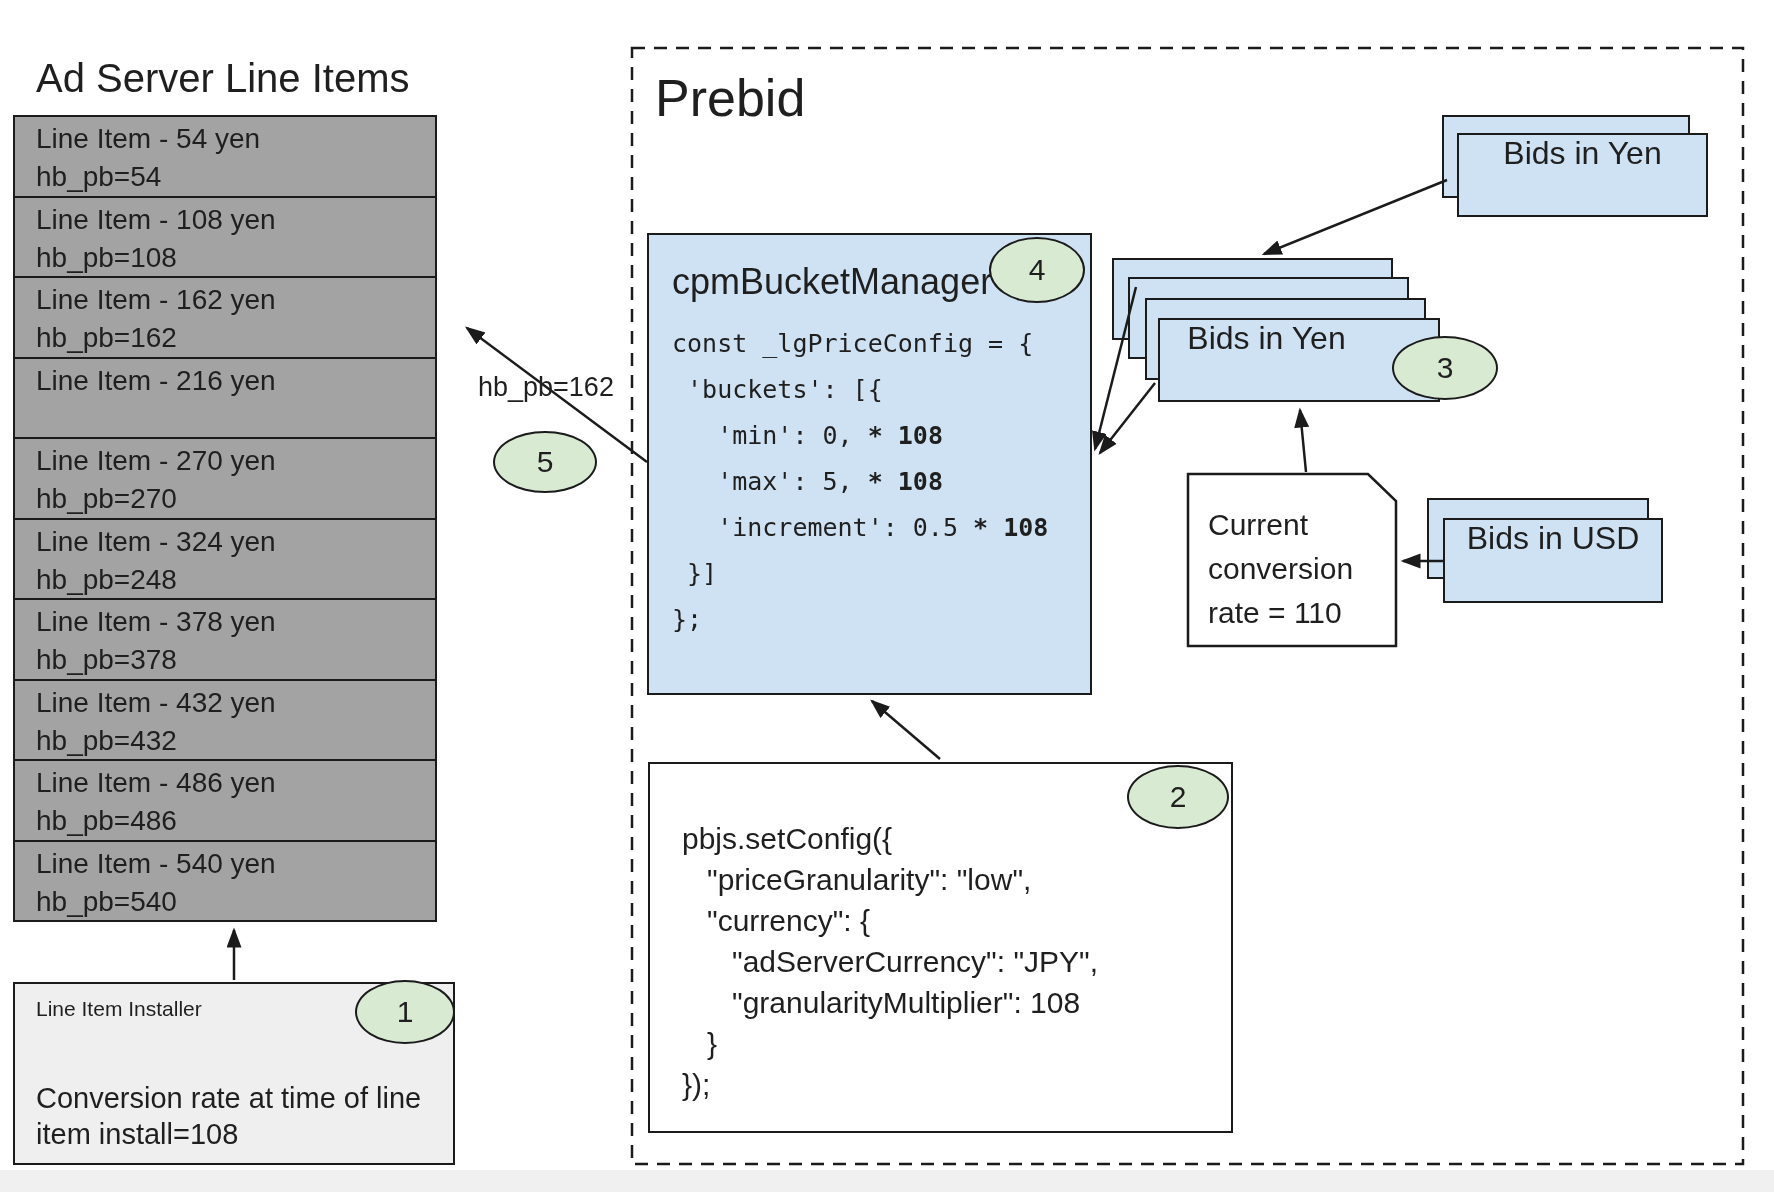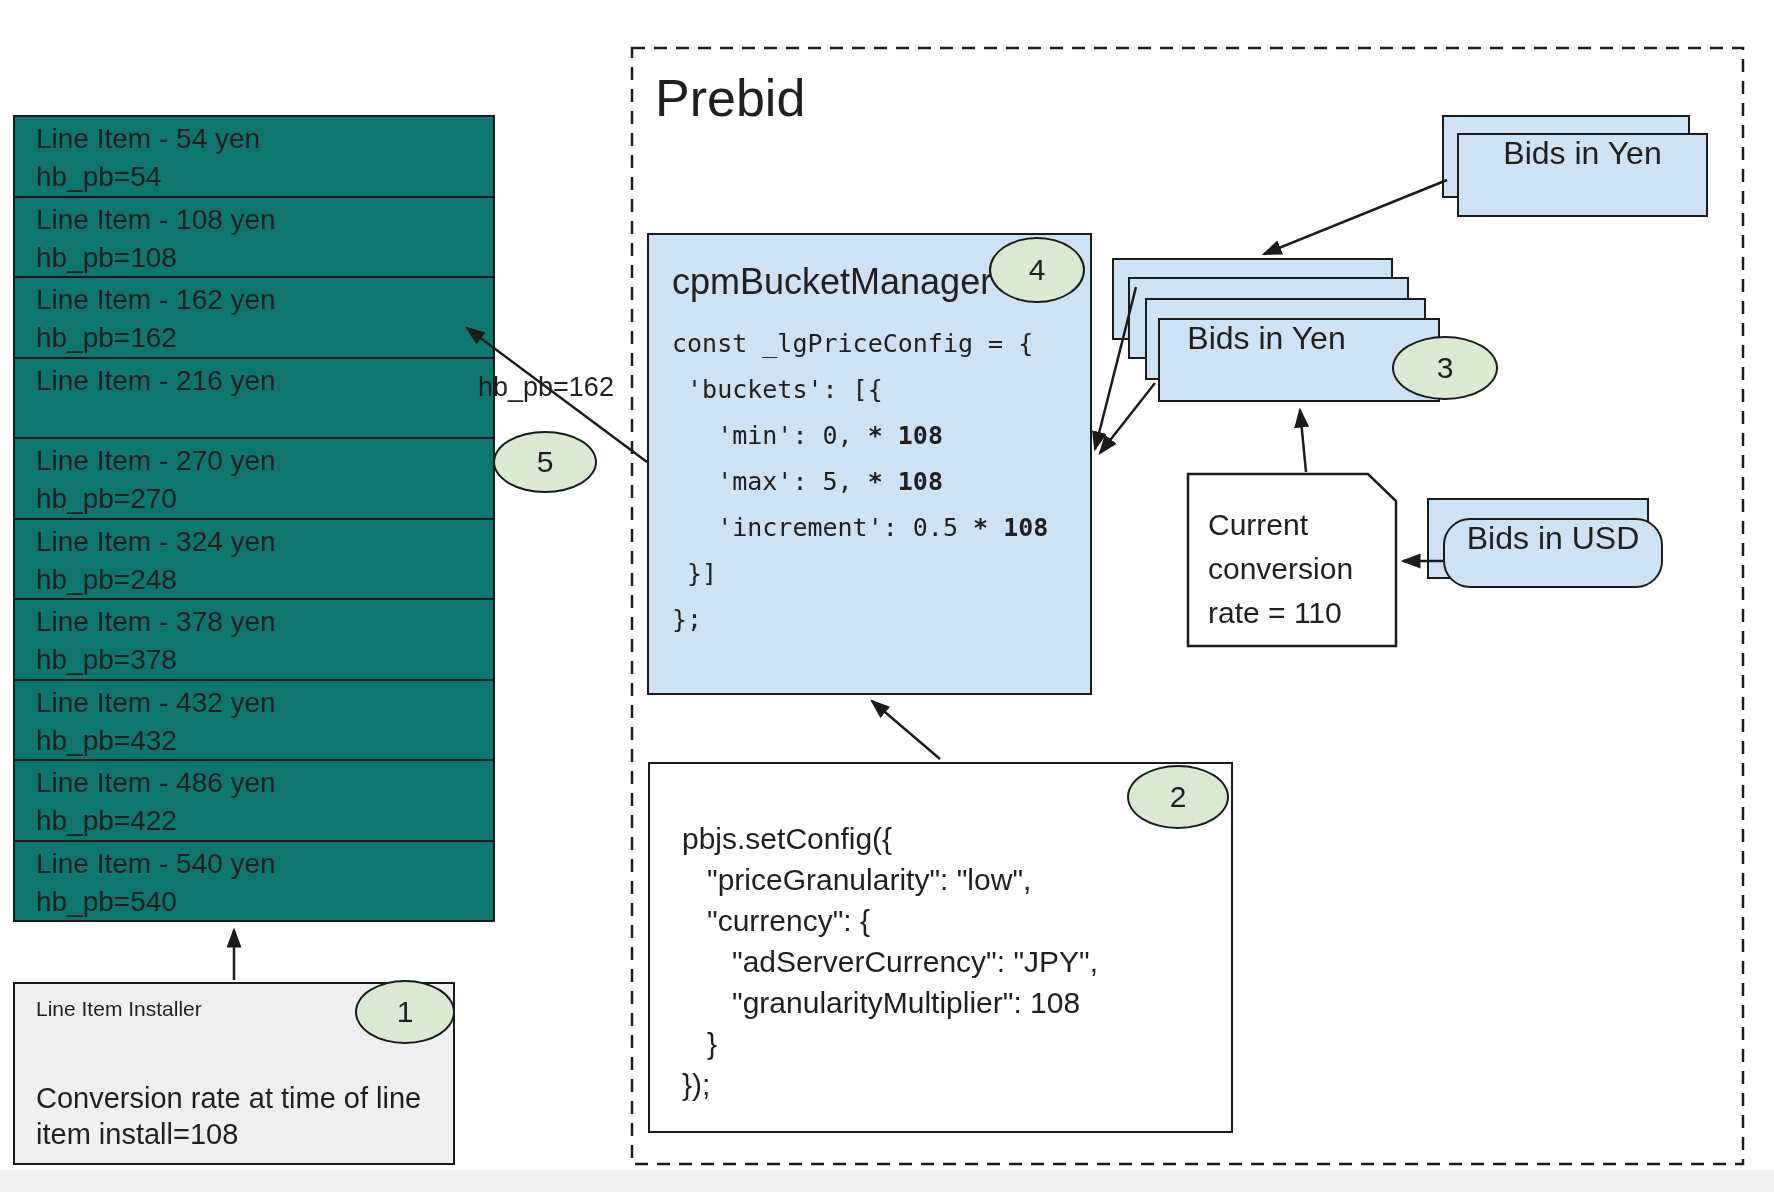--- a/index.html
+++ b/index.html
@@ -5,21 +5,21 @@
   html,body{margin:0;padding:0;background:#fff;}
   .stage{position:relative;width:1774px;height:1192px;background:#ffffff;overflow:hidden;
          font-family:"Liberation Sans",sans-serif;color:#1f1f1f;}
   .abs{position:absolute;}
   svg.layer{position:absolute;left:0;top:0;width:1774px;height:1192px;pointer-events:none;}
   #bg-layer{z-index:0;}
   #arrow-layer{z-index:5;}
 
   
   .big-title{font-size:40px;letter-spacing:0px;white-space:nowrap;z-index:2;}
-  .li-table{left:13px;top:115px;width:482px;height:807px;background:#0f766e;
+  .li-table{left:13px;top:115px;width:424px;height:807px;background:#a3a3a3;
             border:2.5px solid #1b1b1b;box-sizing:border-box;display:flex;flex-direction:column;z-index:2;}
   .li-row{flex:1 1 0;border-bottom:2px solid #1b1b1b;box-sizing:border-box;
           padding:3px 8px 0 21px;font-size:28px;line-height:38px;overflow:hidden;}
   .li-row:last-child{border-bottom:none;}
   .installer{left:13px;top:982px;width:442px;height:183px;background:#efefef;
              border:2.5px solid #1b1b1b;box-sizing:border-box;z-index:2;}
   .installer-title{position:absolute;left:21px;top:13px;font-size:21px;}
   .installer-body{position:absolute;left:21px;top:96px;width:390px;font-size:29px;line-height:36px;}
 
   
@@ -53,20 +53,21 @@
 
 <div class="stage">
 
   <svg id="bg-layer" class="layer" viewBox="0 0 1774 1192">
     <rect x="632" y="48" width="1111" height="1116" fill="none" stroke="#1b1b1b" stroke-width="2.5" stroke-dasharray="13 9"></rect>
     <path d="M1188,474 L1368,474 L1396,501 L1396,646 L1188,646 Z" fill="#ffffff" stroke="#1b1b1b" stroke-width="2.5"></path>
   </svg>
 
   <div class="abs bottom-strip"></div>
 
+  <div class="abs big-title" style="left:36px;top:56px;">Ad Server Line Items</div>
 
   <div class="abs li-table">
 
       <div class="li-row">
         <div>Line Item - 54 yen</div>
         <div>hb_pb=54</div>
       </div>
 
       <div class="li-row">
         <div>Line Item - 108 yen</div>
@@ -97,21 +98,21 @@
         <div>hb_pb=378</div>
       </div>
 
       <div class="li-row">
         <div>Line Item - 432 yen</div>
         <div>hb_pb=432</div>
       </div>
 
       <div class="li-row">
         <div>Line Item - 486 yen</div>
-        <div>hb_pb=422</div>
+        <div>hb_pb=486</div>
       </div>
 
       <div class="li-row">
         <div>Line Item - 540 yen</div>
         <div>hb_pb=540</div>
       </div>
     </div>
 
   <div class="abs installer">
     <div class="installer-title">Line Item Installer</div>
@@ -151,21 +152,21 @@
 
   <div class="card" style="left:1112px;top:258px;width:281px;height:82px;"></div>
   <div class="card" style="left:1128px;top:277px;width:281px;height:82px;"></div>
   <div class="card" style="left:1145px;top:298px;width:281px;height:82px;"></div>
   <div class="card" style="left:1158px;top:318px;width:282px;height:84px;padding-right:65px;">
     <span>Bids in Yen</span>
   </div>
   <div class="badge" style="left:1392px;top:336px;width:106px;height:64px;">3</div>
 
   <div class="card" style="left:1427px;top:498px;width:222px;height:81px;"></div>
-  <div class="card" style="left:1443px;top:518px;width:220px;height:70px;border-radius:27px;">
+  <div class="card" style="left:1443px;top:518px;width:220px;height:85px;">
     <span>Bids in USD</span>
   </div>
 
   <div class="abs conv-text">Current conversion rate = 110</div>
 
   <div class="abs edge-label">hb_pb=162</div>
   <div class="badge" style="left:493px;top:431px;width:104px;height:62px;">5</div>
 
   <svg id="arrow-layer" class="layer" viewBox="0 0 1774 1192">
     <defs>

